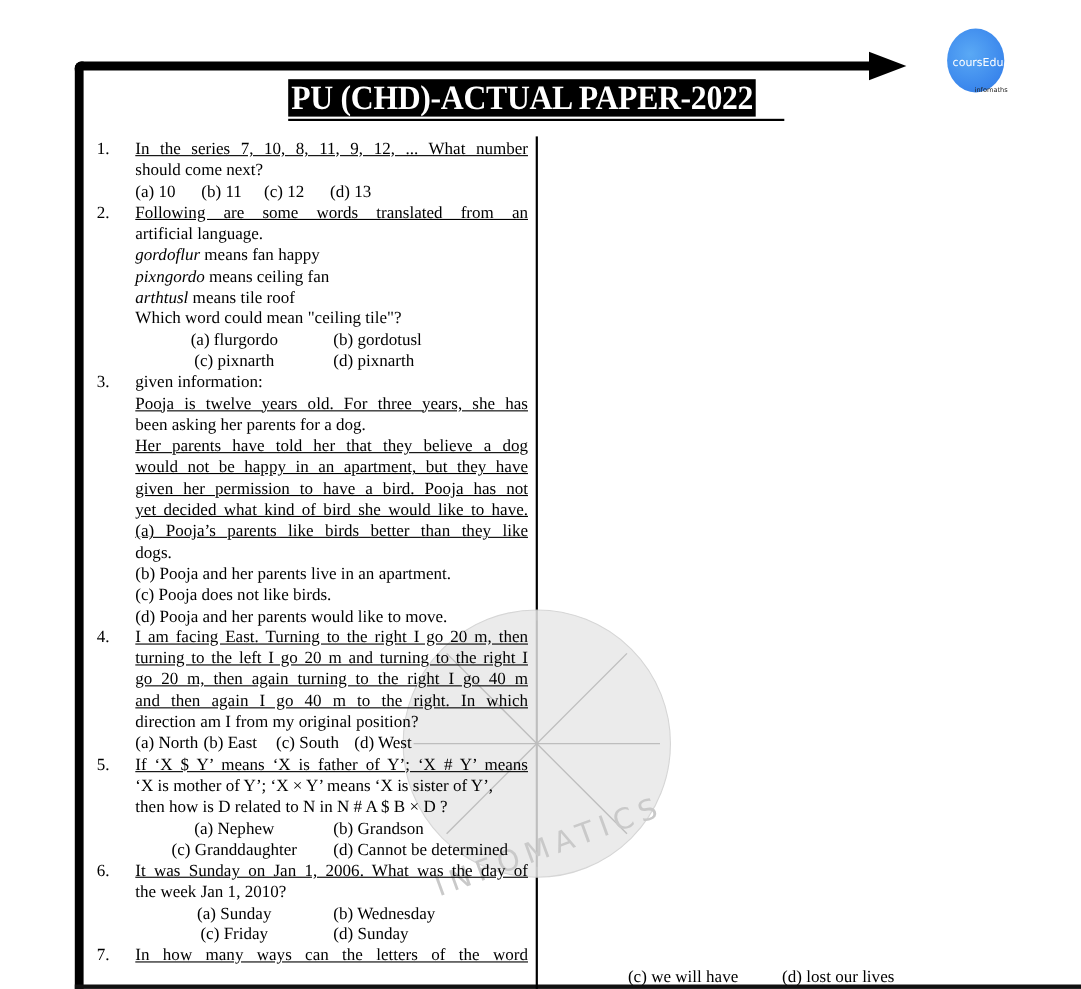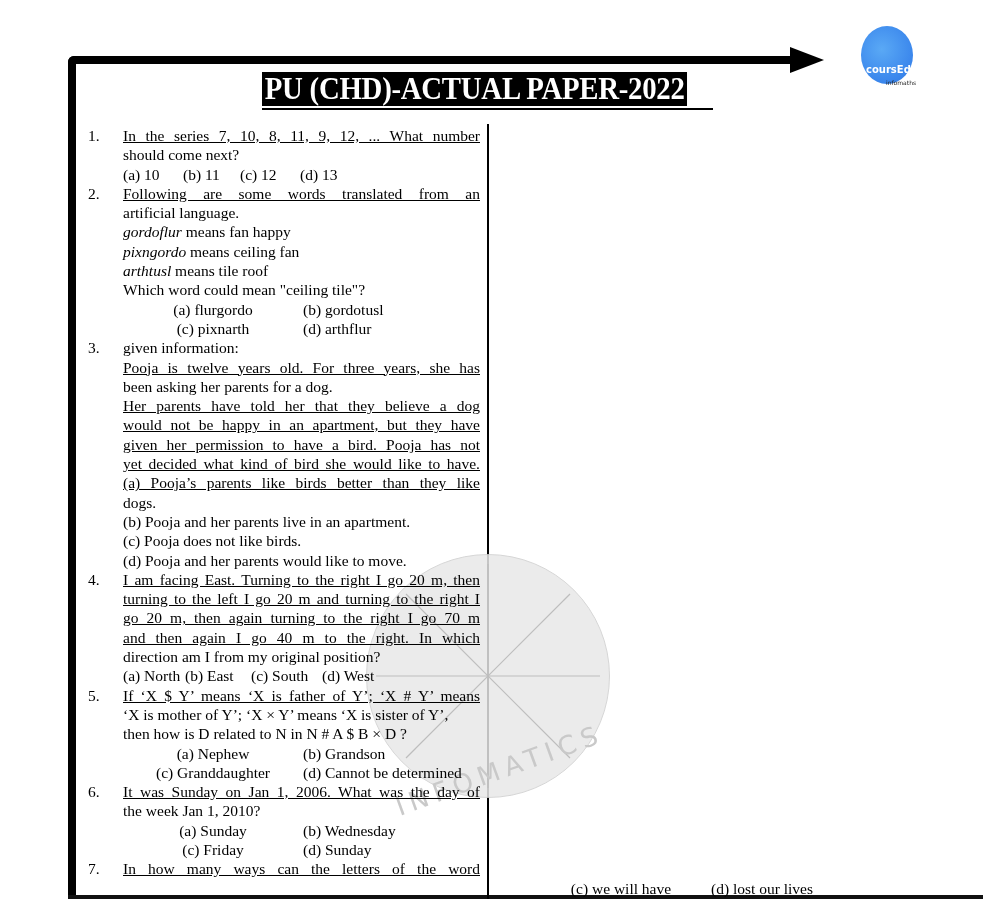--- a/index.html
+++ b/index.html
@@ -7,21 +7,21 @@
          font-family:"Liberation Serif", "DejaVu Serif", serif; color:#000; }
   .frame-top { position:absolute; left:68px; top:56px; width:736px; height:8px; background:#000; border-top-left-radius:6px; }
   .arrow-head { position:absolute; left:790px; top:47px; width:0; height:0;
                 border-top:13px solid transparent; border-bottom:13px solid transparent; border-left:34px solid #000; }
   .frame-left { position:absolute; left:68px; top:56px; width:8px; height:843px; background:#000; border-top-left-radius:6px; }
   .frame-bottom { position:absolute; left:68px; top:895px; width:915px; height:4px; background:#111; }
   .col-divider { position:absolute; left:487px; top:124px; width:2px; height:775px; background:#000; }
 
   .logo { position:absolute; left:861px; top:26px; width:52px; height:58px; border-radius:50%;
           background:radial-gradient(circle at 40% 40%, #5aa9f5, #3a86ec 70%, #2f74d8); }
-  .logo-main { position:absolute; left:866px; top:64px; font-family:"DejaVu Sans", sans-serif; font-weight:bold; font-size:10px; color:#fff; }
+  .logo-main { position:absolute; left:866px; top:52px; font-family:"DejaVu Sans", sans-serif; font-weight:normal; font-size:10px; color:#fff; }
   .logo-sub { position:absolute; left:886px; top:79px; font-family:"DejaVu Sans", sans-serif; font-size:6px; color:#222; }
 
   .title { position:absolute; left:262px; top:72px; height:34px; background:#000; color:#fff;
            font-family:"Liberation Serif", serif; font-weight:bold; font-size:31px; line-height:34px;
            padding:0 3px; letter-spacing:-0.3px; transform:scaleX(0.93); transform-origin:left center; }
   .title-underline { position:absolute; left:262px; top:108px; width:451px; height:2px; background:#000; }
 
   .watermark { position:absolute; left:366px; top:554px; width:242px; height:242px; border-radius:50%;
                background:#e8e8e8; border:1px solid #cfcfcf; opacity:0.85; }
   .wm-text { position:absolute; left:390px; top:755px; font-family:"DejaVu Sans", sans-serif; font-size:26px; color:#c9c9c9;
@@ -85,21 +85,21 @@
     <span class="line"><span class="ital">gordoflur</span><span> means fan happy</span></span>
     <span class="line"><span class="ital">pixngordo</span><span> means ceiling fan</span></span>
     <span class="line"><span class="ital">arthtusl</span><span> means tile roof</span></span>
     <span class="line">Which word could mean "ceiling tile"?</span>
     <span class="line opts2">
         <span>(a) flurgordo</span>
         <span>(b) gordotusl</span>
       </span>
     <span class="line opts2">
         <span>(c) pixnarth</span>
-        <span>(d) arthflur</span>
+        <span>(d) pixnarth</span>
       </span>
   </div>
 
   <div class="q">
     <span class="qnum">3.</span>
     <span class="line">given information:</span>
     <span class="line just">Pooja is twelve years old. For three years, she has</span>
     <span class="line">been asking her parents for a dog.</span>
     <span class="line just">Her parents have told her that they believe a dog</span>
     <span class="line just">would not be happy in an apartment, but they have</span>
@@ -109,21 +109,21 @@
     <span class="line">dogs.</span>
     <span class="line">(b) Pooja and her parents live in an apartment.</span>
     <span class="line">(c) Pooja does not like birds.</span>
     <span class="line">(d) Pooja and her parents would like to move.</span>
   </div>
 
   <div class="q">
     <span class="qnum">4.</span>
     <span class="line just">I am facing East. Turning to the right I go 20 m, then</span>
     <span class="line just">turning to the left I go 20 m and turning to the right I</span>
-    <span class="line just">go 20 m, then again turning to the right I go 70 m</span>
+    <span class="line just">go 20 m, then again turning to the right I go 40 m</span>
     <span class="line just">and then again I go 40 m to the right. In which</span>
     <span class="line">direction am I from my original position?</span>
     <span class="line opts4">
       <span style="width:62px">(a) North</span><span style="width:66px">(b) East</span><span style="width:71px">(c) South</span><span>(d) West</span>
     </span>
   </div>
 
   <div class="q">
     <span class="qnum">5.</span>
     <span class="line just">If ‘X $ Y’ means ‘X is father of Y’; ‘X # Y’ means</span>

